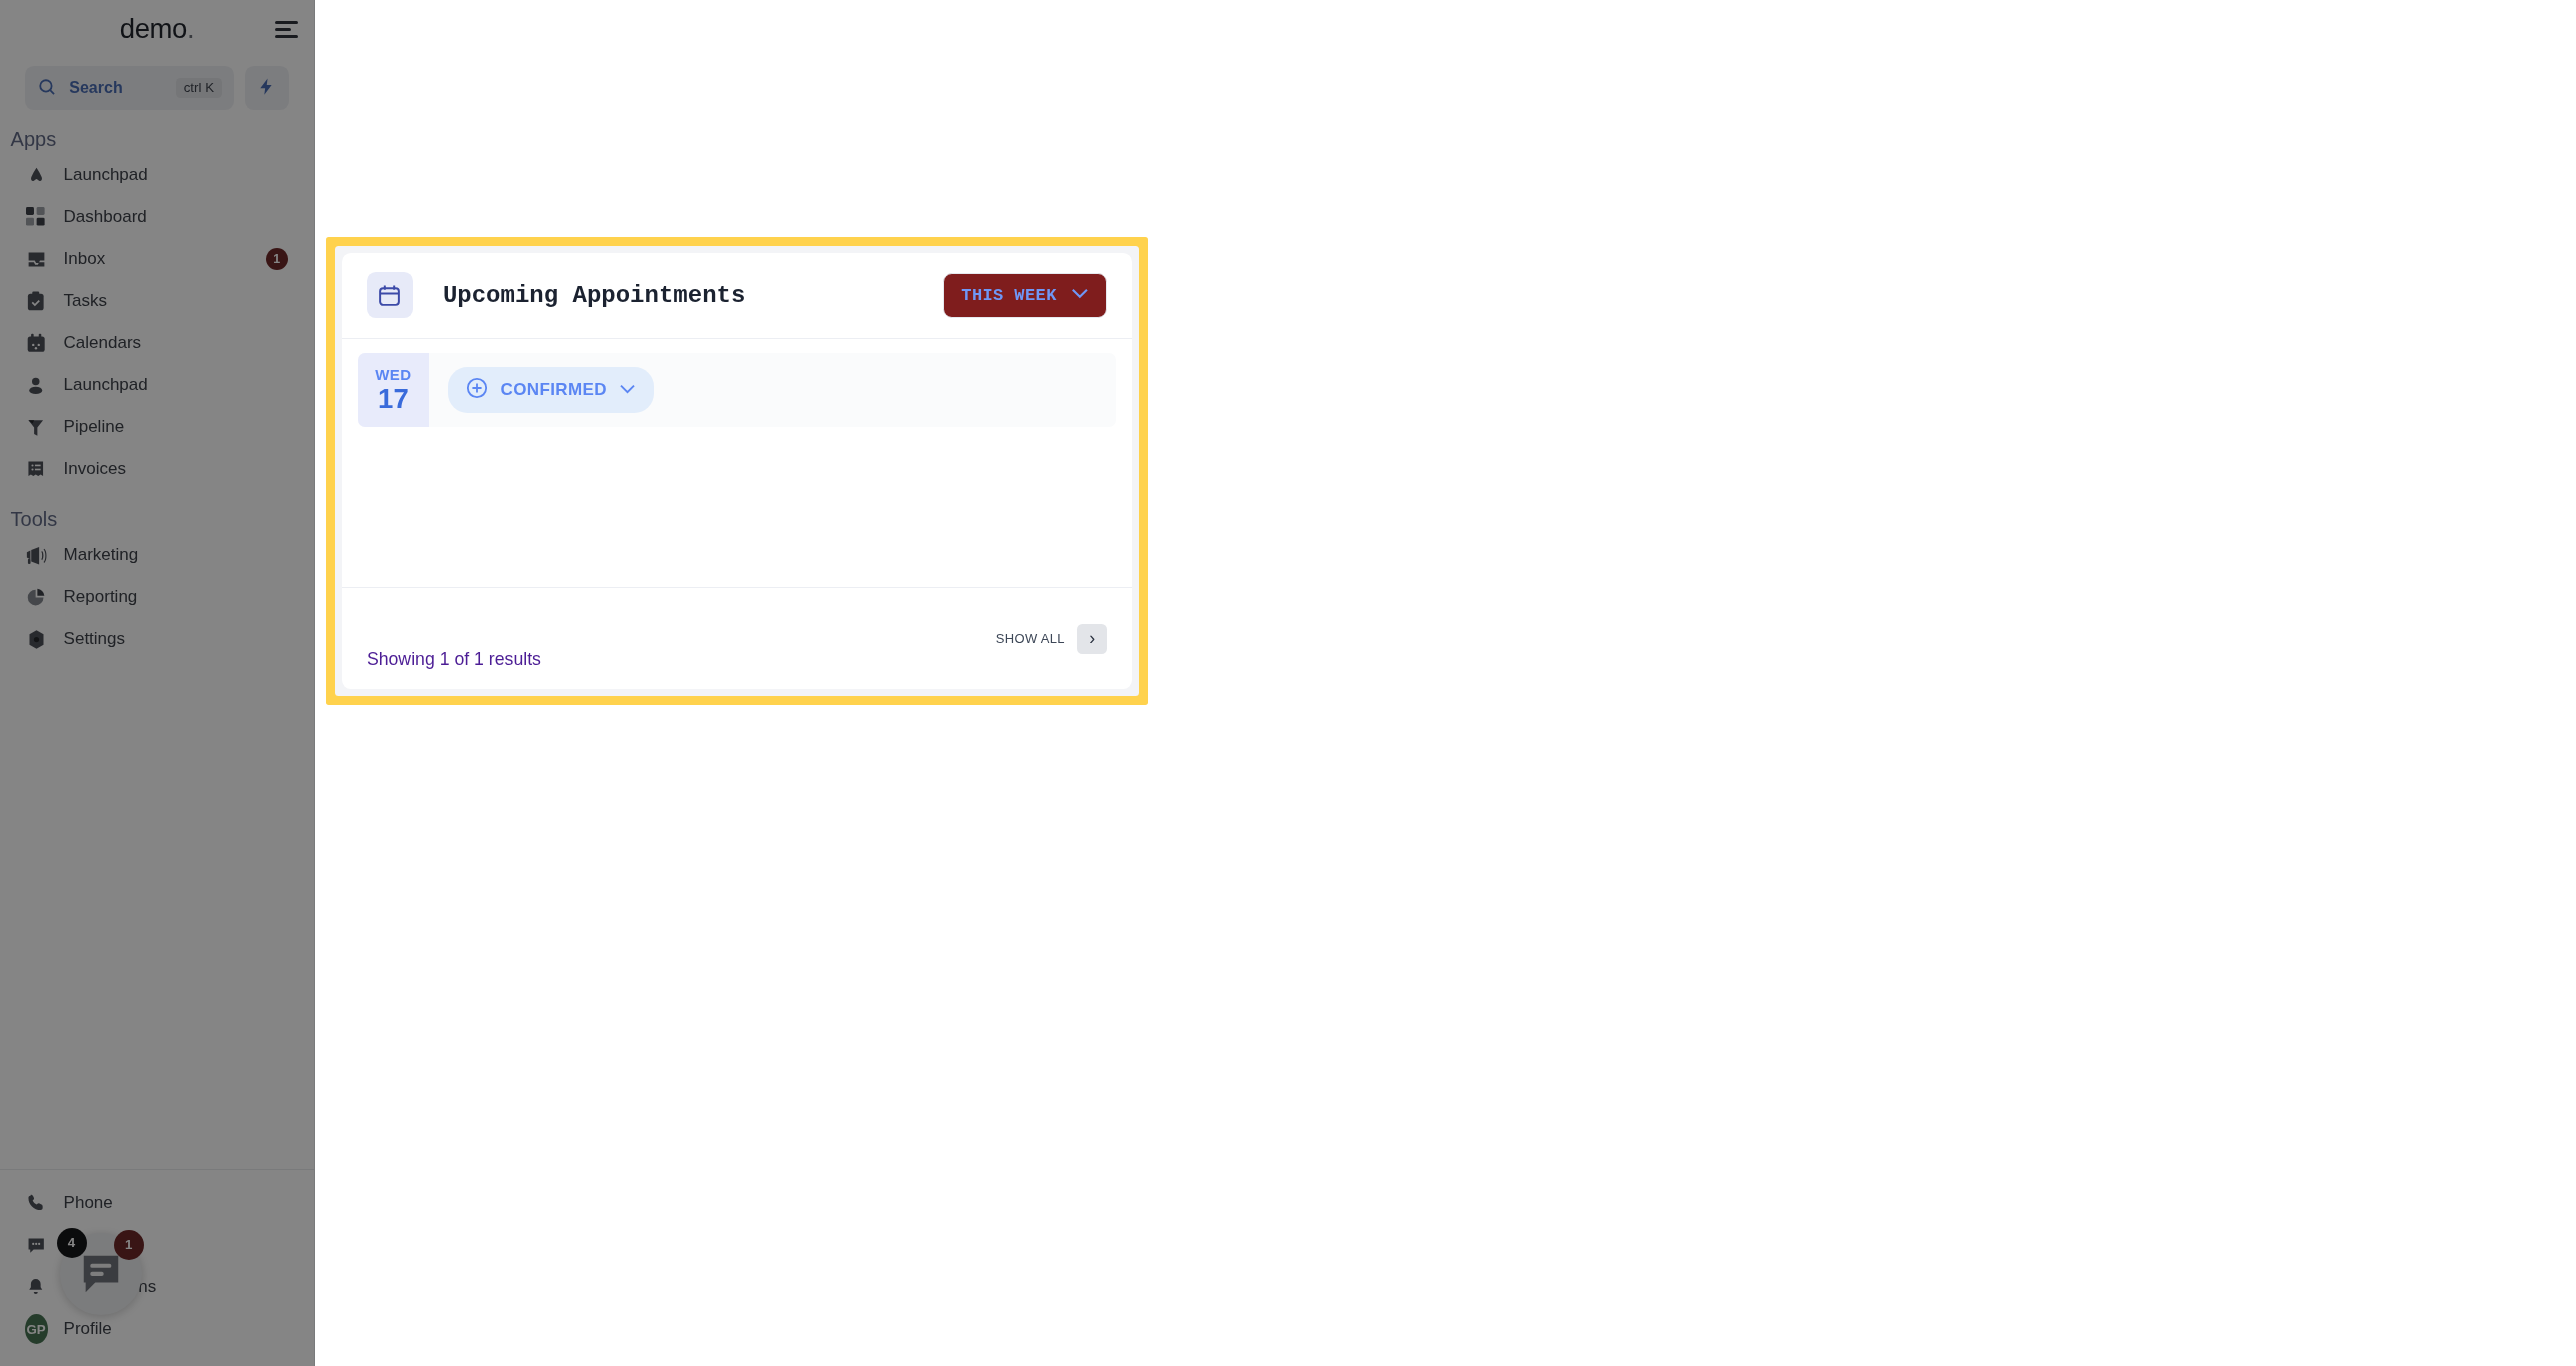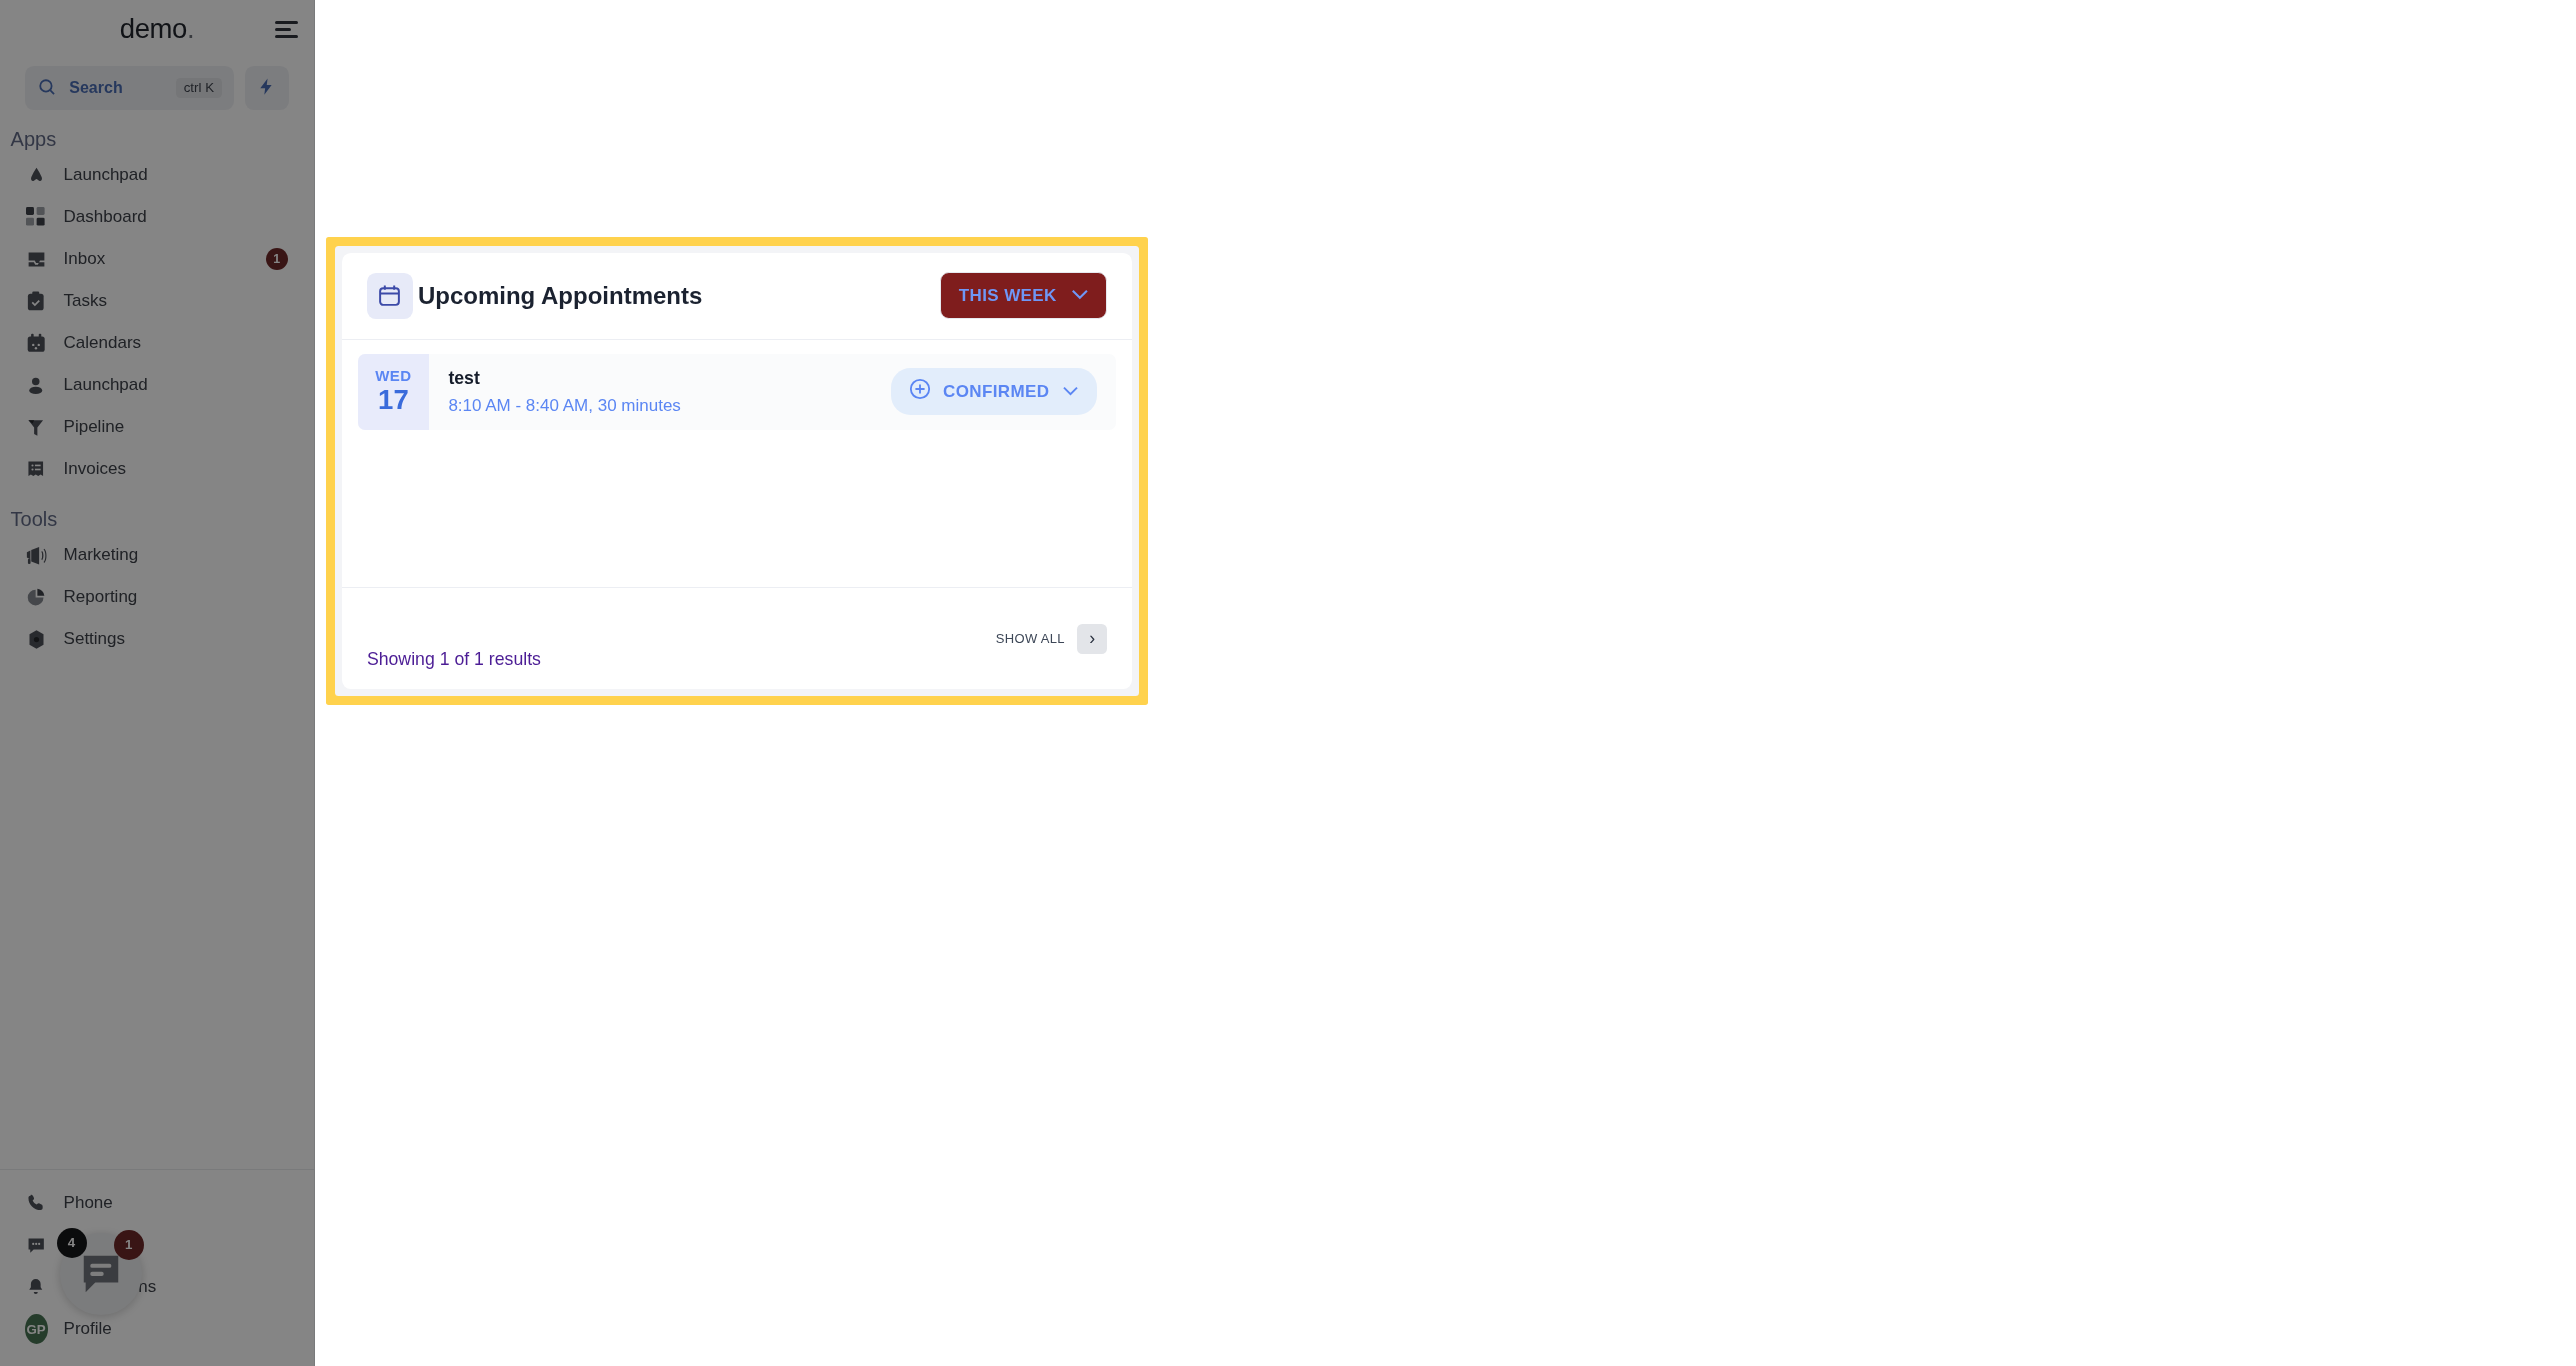--- a/index.html
+++ b/index.html
@@ -118,22 +118,23 @@
     border-radius: 2.7px;
   }
   .modal {
     width:100%; height:100%; background:#f3f4f7; border-radius:3.5px;
     padding: 7px; display:flex; flex-direction:column;
   }
   .modal-inner {
     background:#fff; border-radius:8.9px; flex:1; display:flex; flex-direction:column; overflow:hidden;
   }
   .modal-head {
-    display:flex; align-items:center; gap:5px; padding: 19.5px 25px;
+    display:flex; align-items:center; gap:30px; padding: 19.5px 25px;
     border-bottom:0.9px solid #eceef3;
+    font-family:Liberation Mono, monospace;
   }
   .modal-title { font-size:24px; font-weight:700; color:#1b2230; }
   .this-week {
     border:0.9px solid #e6e9ef; border-radius:8.9px; background:#7f1d1d;
     color:#6f97f6; font-size:17px; font-weight:700; letter-spacing:0.4px;
     padding: 12.4px 17.7px; display:flex; gap:14px; align-items:center; cursor:pointer;
   }
   .appt-list { flex:1; }
   .appt-row {
     display:flex; align-items:stretch; background:#fafbfc; border-radius:7px;
@@ -415,24 +416,20 @@
           </div>
         </div>
 
         <div class="appt-list">
           <div class="appt-row">
             <div class="appt-date">
               <div class="appt-dow">WED</div>
               <div class="appt-day">17</div>
             </div>
             <div class="appt-main">
-              <div class="appt-info">
-                <div class="appt-name">test</div>
-                <div class="appt-time">8:10 AM - 8:40 AM, 30 minutes</div>
-              </div>
               <div class="confirmed">
                 <span>
                   <svg width="22" height="22" viewBox="0 0 24 24" fill="none" stroke="#5b86f3" stroke-width="2">
                       <circle cx="12" cy="12" r="10"></circle>
                       <line x1="12" y1="7" x2="12" y2="17"></line>
                       <line x1="7" y1="12" x2="17" y2="12"></line>
                     </svg>
                 </span>
                 <span>CONFIRMED</span>
                 <span>

